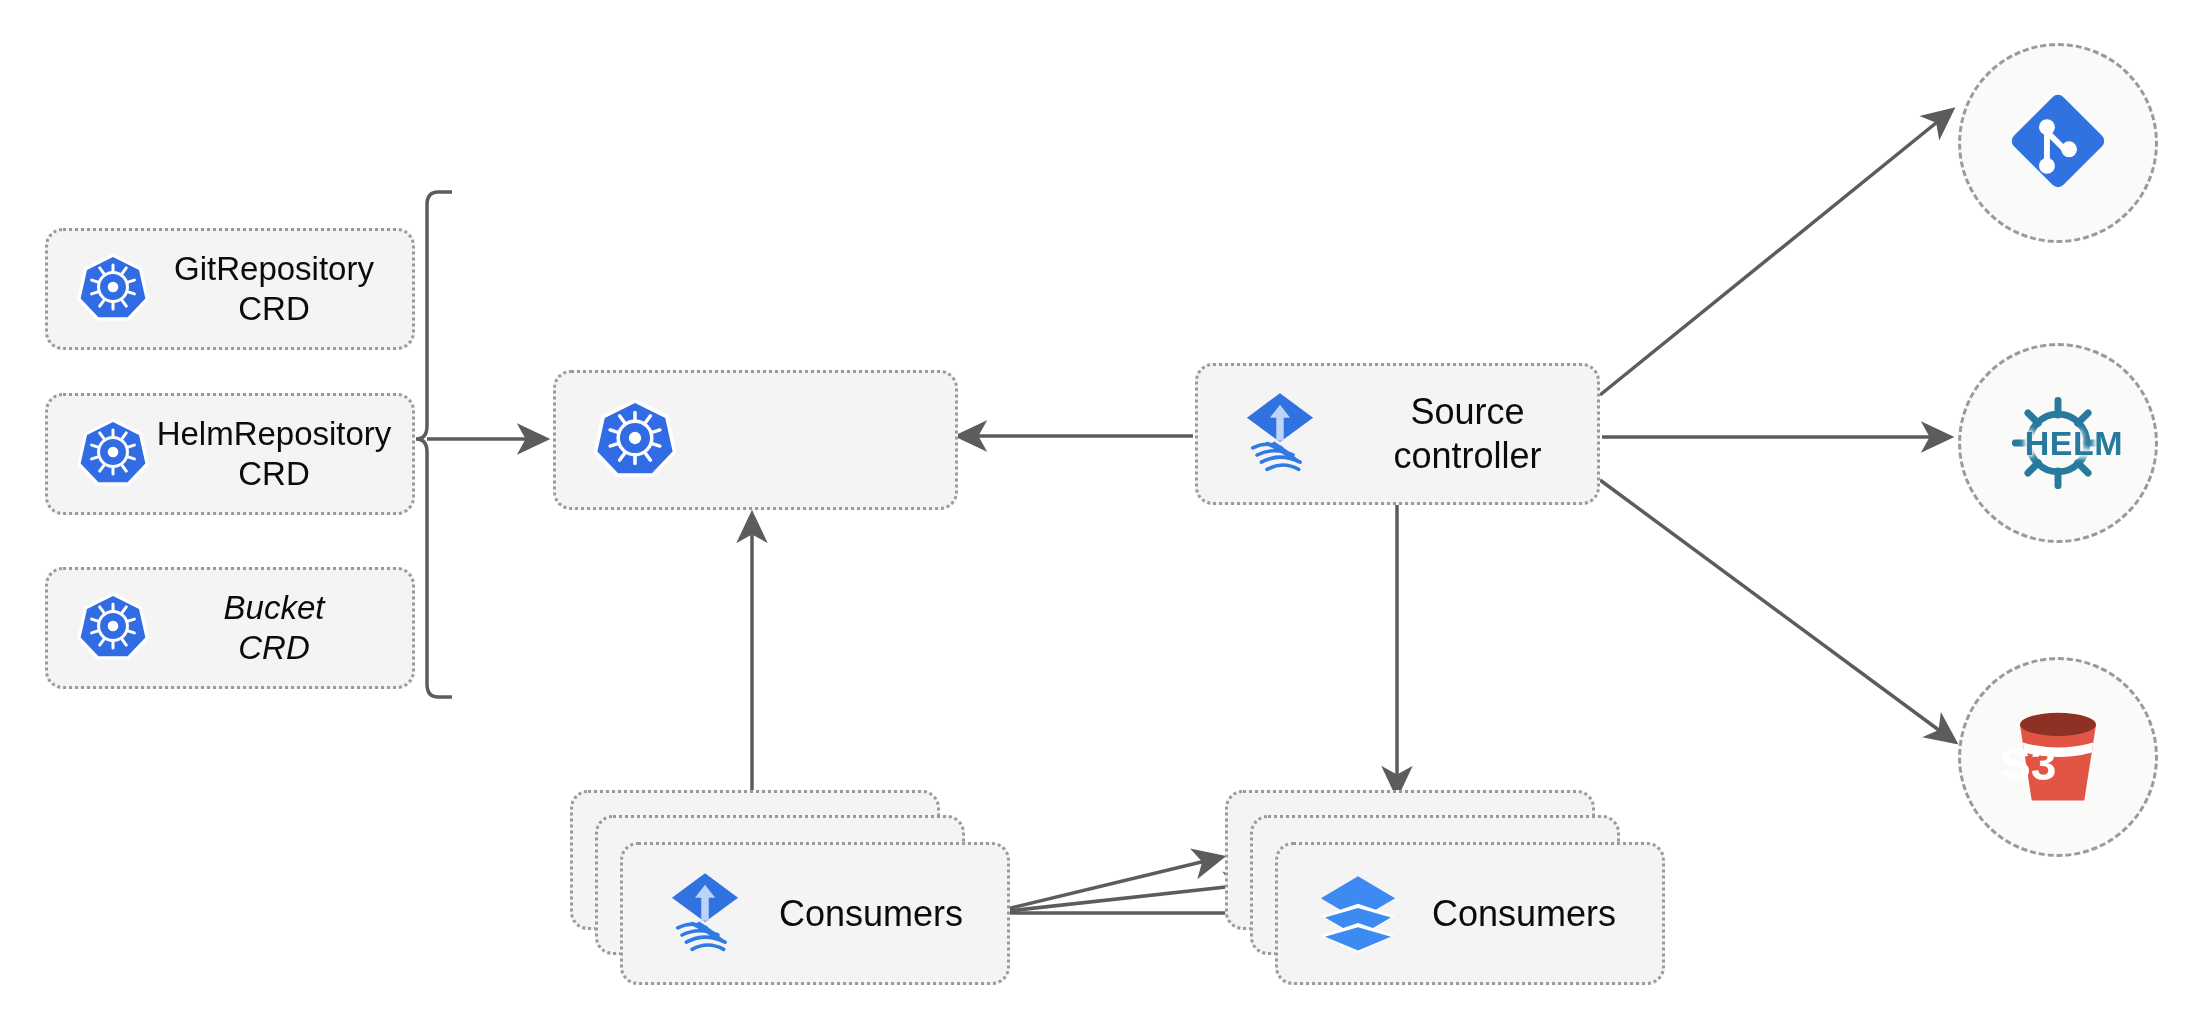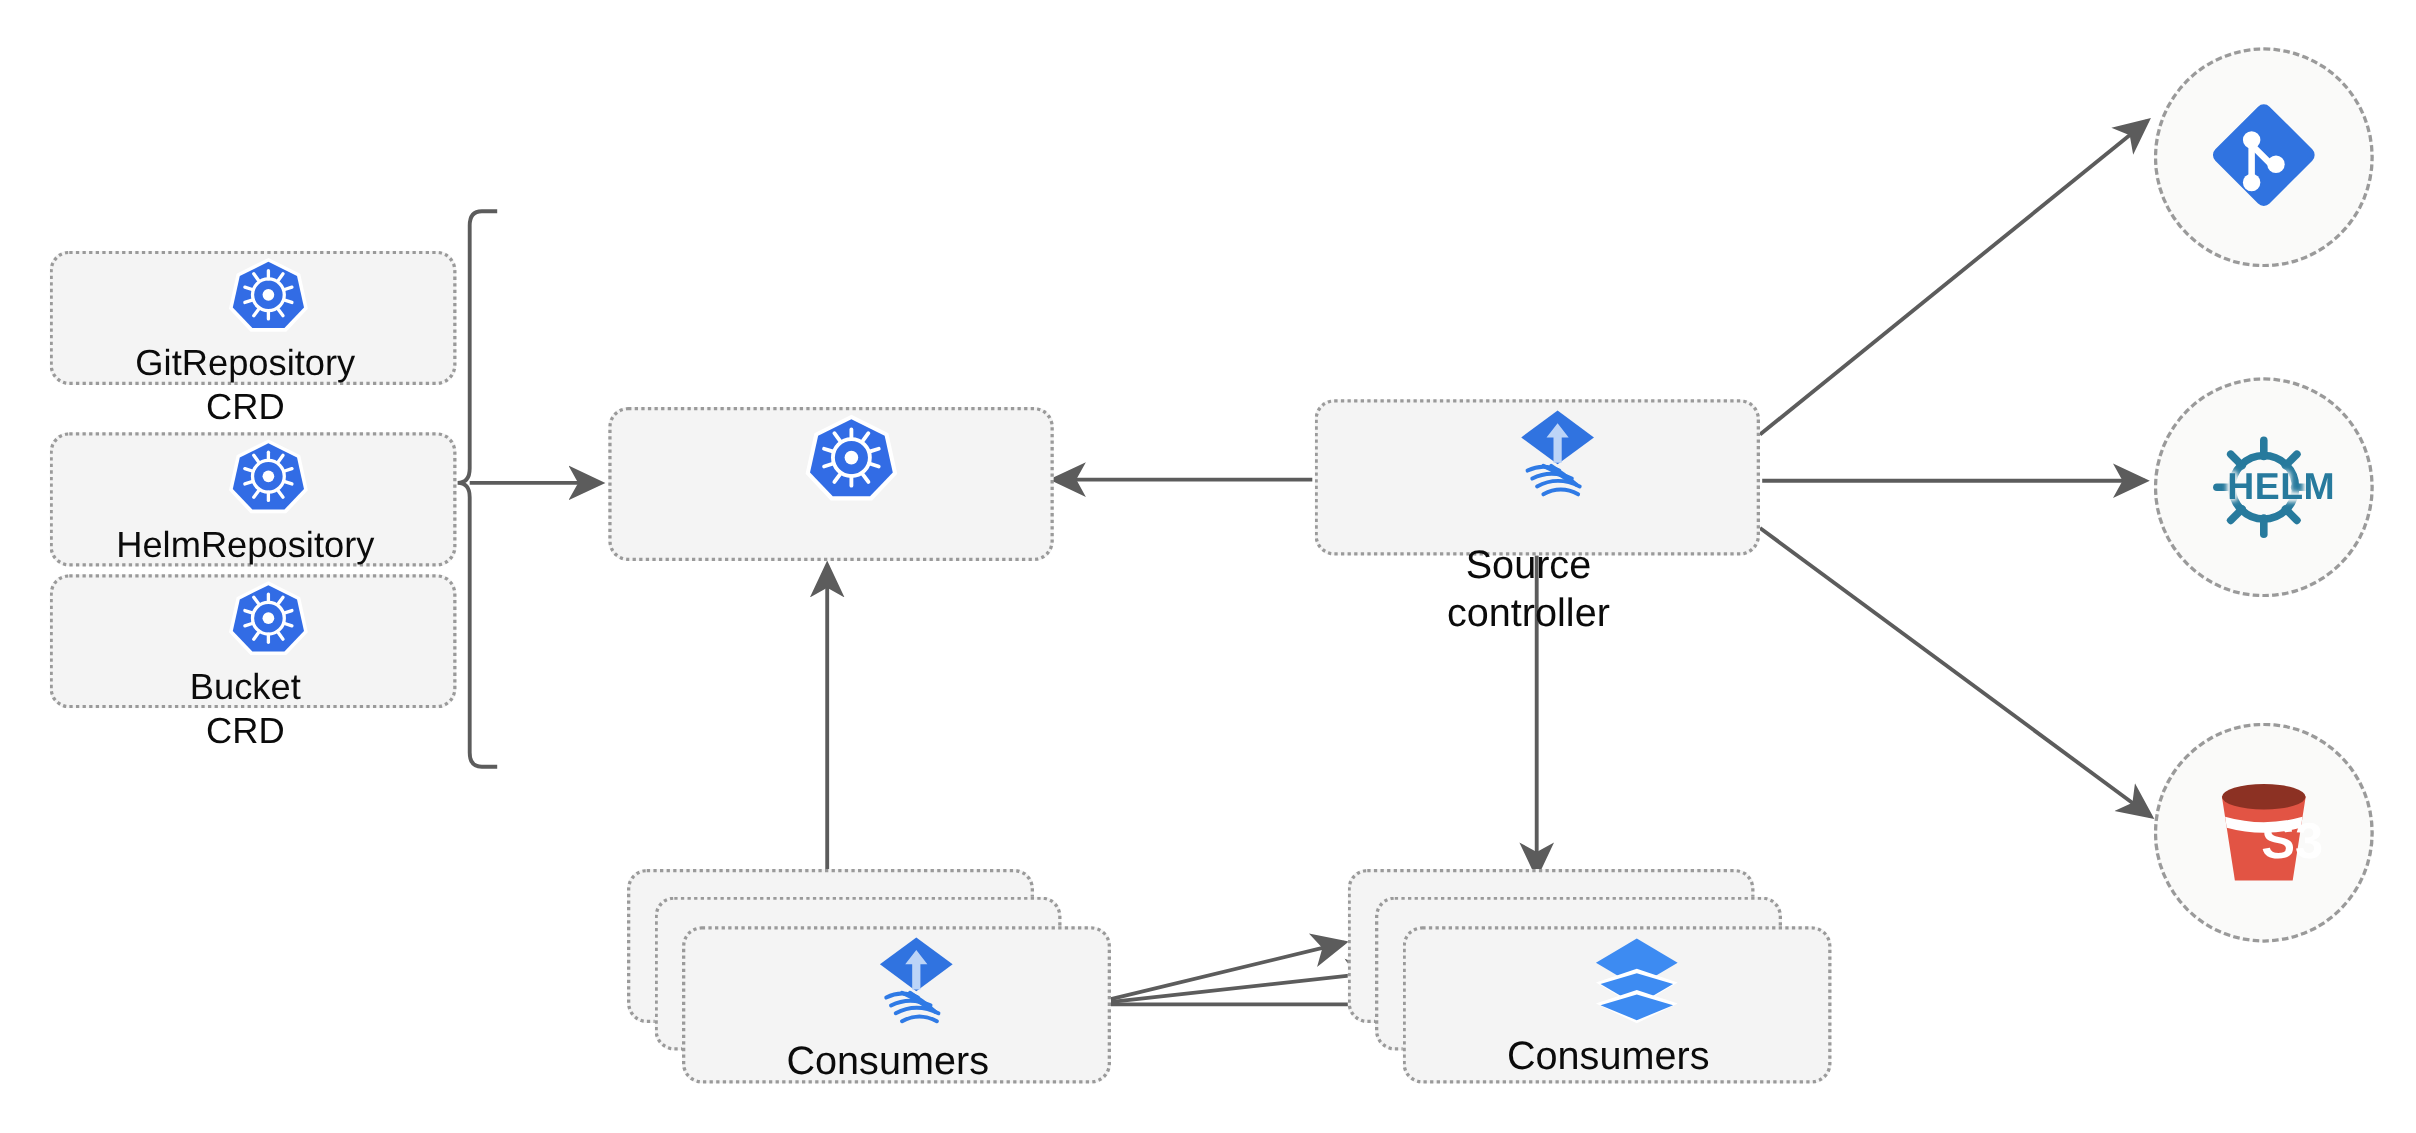--- a/index.html
+++ b/index.html
@@ -3,21 +3,21 @@
 <meta charset="utf-8">
 <style>
   html,body{margin:0;padding:0;background:#ffffff;}
   body{width:2196px;height:1030px;position:relative;overflow:hidden;
        font-family:"Liberation Sans","DejaVu Sans",sans-serif;}
   #stage{position:absolute;left:0;top:0;width:2196px;height:1030px;}
   svg#wires{position:absolute;left:0;top:0;width:2196px;height:1030px;}
 
   
   .card{position:absolute;background:#f4f4f4;border:3px dotted #9a9a9a;
-        border-radius:18px;box-sizing:border-box;display:flex;align-items:center;flex-direction:column;}
+        border-radius:18px;box-sizing:border-box;display:flex;align-items:center;}
   .card.ghost{background:#f4f4f4;}
   .crd{display:flex;align-items:center;}
   .crd .ico{flex:0 0 auto;margin-left:28px;}
   .crd .lbl{flex:1 1 auto;text-align:center;font-size:33px;color:#0b0b0b;
             line-height:1.22;padding-right:14px;}
   .node .ico{flex:0 0 auto;margin-left:36px;}
   .node .lbl{flex:1 1 auto;text-align:center;font-size:36px;color:#0b0b0b;
              line-height:1.22;padding-right:16px;}
 
   
@@ -111,21 +111,21 @@
         </g>
         <circle cx="32" cy="32" r="4.6" fill="#ffffff"></circle>
       </svg>
     </span>
     <span class="lbl">
       <span>HelmRepository</span><br>
       <span>CRD</span>
     </span>
   </div>
 
-  <div class="card crd" style="left:45px;top:522px;width:370px;height:122px;">
+  <div class="card crd" style="left:45px;top:567px;width:370px;height:122px;font-style:italic;">
     <span class="ico">
       <svg width="74" height="74" viewBox="0 0 64 64">
         <path d="M32 3 57 15.5 63 43 46 61 18 61 1 43 7 15.5 Z" fill="#ffffff"></path>
         <path d="M32 6 54.5 17.2 60 42 44.6 58.2 19.4 58.2 4 42 9.5 17.2 Z" fill="#326ce5"></path>
         <g fill="none" stroke="#ffffff" stroke-width="2.6" stroke-linecap="round">
           <circle cx="32" cy="32" r="12.5"></circle>
           <line x1="32" y1="13" x2="32" y2="19.5"></line>
           <line x1="32" y1="44.5" x2="32" y2="51"></line>
           <line x1="13.5" y1="26" x2="19.8" y2="28"></line>
           <line x1="44.2" y1="36" x2="50.5" y2="38"></line>
@@ -265,18 +265,18 @@
     </span>
   </div>
 
   <div class="circ" style="left:1958px;top:657px;">
     <span style="position:relative;display:block;width:116px;height:116px;">
       <svg width="116" height="116" viewBox="0 0 64 64" style="position:absolute;left:0;top:0;">
         <path d="M11 14 L53 14 L46.5 56 L17.5 56 Z" fill="#e25444"></path>
         <ellipse cx="32" cy="14" rx="21" ry="6.4" fill="#8c3123"></ellipse>
         <path d="M12.6 24 Q32 29.5 51.4 24 L50.6 29.5 Q32 34.6 13.4 29.5 Z" fill="#ffffff"></path>
       </svg>
-      <span style="position:absolute;left:0;right:4px;top:56%;transform:translateY(-50%);
-                   text-align:right;font-size:46px;font-weight:bold;color:#ffffff;">S3</span>
+      <span style="position:absolute;left:0;right:14px;top:56%;transform:translateY(-50%);
+                   text-align:left;font-size:46px;font-weight:bold;color:#ffffff;">S3</span>
     </span>
   </div>
 
 </div>
 
 </body></html>

